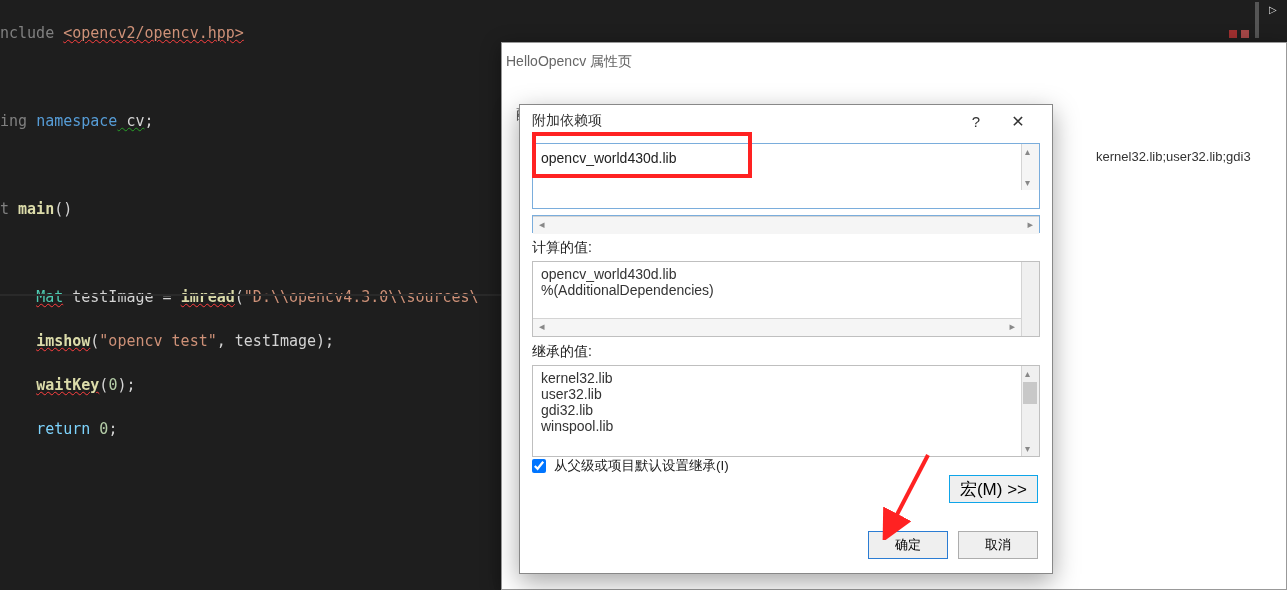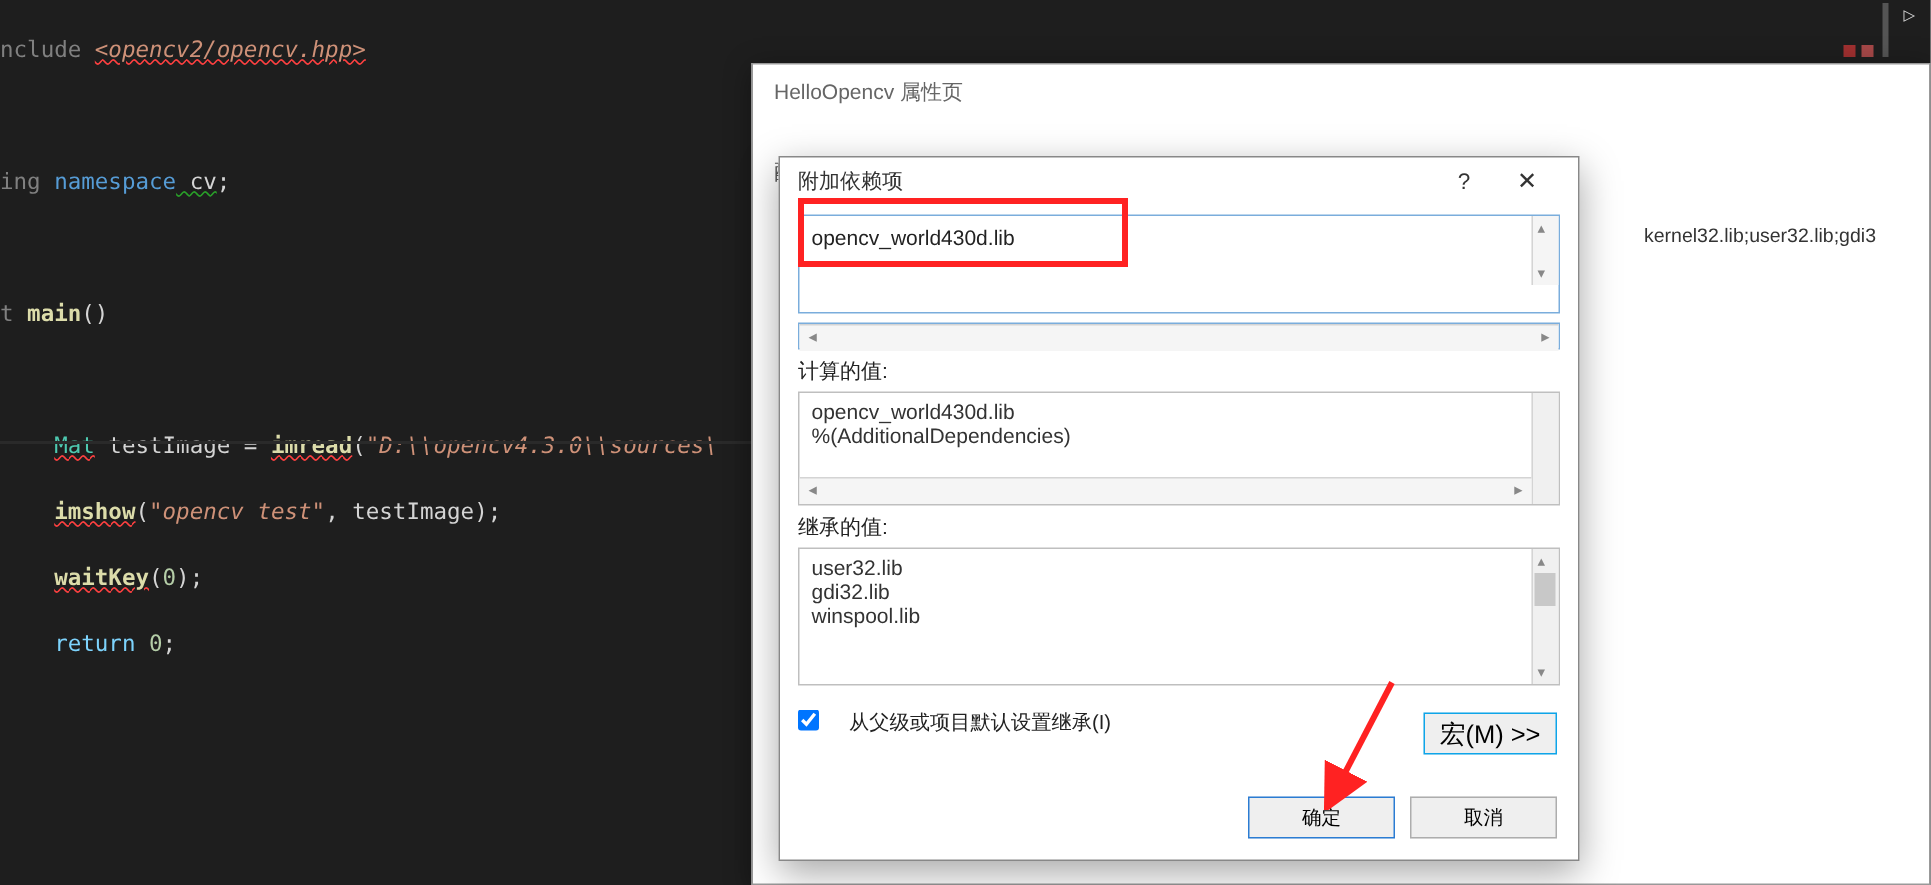--- a/index.html
+++ b/index.html
@@ -12,40 +12,40 @@
     .code-area {
       position: absolute; left: 0; top: 0; width: 1287px; height: 590px;
       background: #1e1e1e; color: #d4d4d4; font-family: Consolas, monospace;
       font-size: 15px; line-height: 22px; padding-top: 0; white-space: pre;
     }
     .code-area .line { padding-left: 0; }
     .kw { color: #569cd6; }
     .kw2 { color: #7dd3fc; }
     .type { color: #4ec9b0; }
     .fn { color: #dcdcaa; font-weight: bold; }
-    .str { color: #ce9178; font-style: italic; }
+    .str { color: #ce9178; }
     .inc { color: #808080; }
     .punct { color: #d4d4d4; }
     .num { color: #b5cea8; }
     .underline { text-decoration: underline wavy #ff4040; text-decoration-thickness:1px;}
     .underline-g { text-decoration: underline wavy #28a028; text-decoration-thickness:1px;}
     .editor-sep { position:absolute; left:0; top:294px; width:510px; height:2px; background:#2a2a2a;}
     .minimap { position:absolute; right:0; top:0; width:90px; height:50px;}
     .minimap .tri{position:absolute;left:72px;top:4px;color:#ddd;font-size:10px;}
     .minimap .sq{position:absolute;left:32px;top:30px;width:8px;height:8px;background:#a03030;}
     .minimap .sq2{position:absolute;left:44px;top:30px;width:8px;height:8px;background:#a64848;}
     .minimap .bar{position:absolute;left:58px;top:2px;width:4px;height:36px;background:#555;}
 
     
     .propsheet {
       position: absolute; left: 501px; top: 42px; width: 786px; height: 548px;
       background: #fff; border: 1px solid #999; box-shadow: 0 4px 18px rgba(0,0,0,.4);
     }
     .propsheet-title {
-      height: 36px; line-height: 36px; padding-left: 14px; color: #666; font-size: 14px;
+      height: 36px; line-height: 36px; padding-left: 4px; color: #666; font-size: 14px;
     }
     .prop-right { position:absolute; left:588px; top:100px; right:0; font-size:13px; color:#333; padding:6px 6px;}
     .prop-right .val{ white-space:nowrap; overflow:hidden;}
 
     
     .dialog {
       position: absolute; left: 519px; top: 104px; width: 534px; height: 470px;
       background: #fff; border: 1px solid #888; box-shadow: 0 8px 24px rgba(0,0,0,.35);
     }
     .dialog-titlebar {
@@ -69,26 +69,26 @@
     .scroll-strip .al{left:6px;} .scroll-strip .arr{right:6px;}
     .vscroll{position:absolute;right:0;top:0;bottom:18px;width:18px;border-left:1px solid #d4d4d4;background:#f5f5f5;}
     .vscroll .au{position:absolute;top:2px;left:3px;font-size:10px;color:#888;}
     .vscroll .ad{position:absolute;bottom:2px;left:3px;font-size:10px;color:#888;}
     .label { margin:6px 0 4px 0; font-size:14px;}
     .readonly-box{ border:1px solid #bfbfbf; background:#fff; position:relative;}
     .readonly-content{padding:4px 8px; font-size:14px; color:#333;}
     .readonly-box .vscroll2{position:absolute;right:0;top:0;bottom:0;width:18px;border-left:1px solid #d4d4d4;background:#f0f0f0;}
     .readonly-box .thumb{position:absolute;right:2px;top:2px;width:14px;height:22px;background:#c8c8c8;}
     .scroll-strip2{height:18px;background:#f5f5f5;border-top:1px solid #d4d4d4;position:relative;}
-    .cb-row{ display:flex; gap:20px; margin-top:16px;}
+    .cb-row{ display:flex; align-items:center; gap:8px; margin-top:0;}
     .cb-row input{ width:14px;height:14px;}
     .macro-btn{ position:absolute; right:14px; bottom:70px; height:28px; padding:0 10px;
       border:1px solid #0ea5e9; background:#efefef; font-size:17px;}
     .btn-row{ position:absolute; right:14px; bottom:14px; display:flex; gap:10px;}
-    .btn{ width:98px; height:28px; border:1px solid #adadad; background:#efefef; font-size:13px;}
+    .btn{ width:80px; height:28px; border:1px solid #adadad; background:#efefef; font-size:13px;}
     .btn.primary{ border:1px solid #2b7cd3;}
     .arrow-annot{
       position:absolute; left:878px; top:450px; width:60px; height:90px; pointer-events:none;
     }
     .arrow-annot svg{width:100%;height:100%;}
     .side-cfg{position:absolute;left:516px;top:106px;font-size:14px;color:#555;}
   </style>
 </head>
 <body>
 
@@ -154,20 +154,21 @@
       <div class="vscroll2"></div>
       <div class="scroll-strip2" style="position:absolute;left:0;right:18px;bottom:0;">
           <span class="ar al" style="position:absolute;left:6px;top:1px;font-size:11px;color:#888;">◂</span>
           <span class="ar" style="position:absolute;right:6px;top:1px;font-size:11px;color:#888;">▸</span>
         </div>
     </div>
 
     <div class="label">继承的值:</div>
     <div class="readonly-box" style="height:92px;">
       <div class="readonly-content">
+        <div>kernel32.lib</div>
         <div>user32.lib</div>
         <div>gdi32.lib</div>
         <div>winspool.lib</div>
       </div>
       <div class="vscroll2">
         <span style="position:absolute;top:2px;left:3px;font-size:10px;color:#888;">▴</span>
         <div class="thumb" style="top:16px;"></div>
         <span style="position:absolute;bottom:2px;left:3px;font-size:10px;color:#888;">▾</span>
       </div>
     </div>

